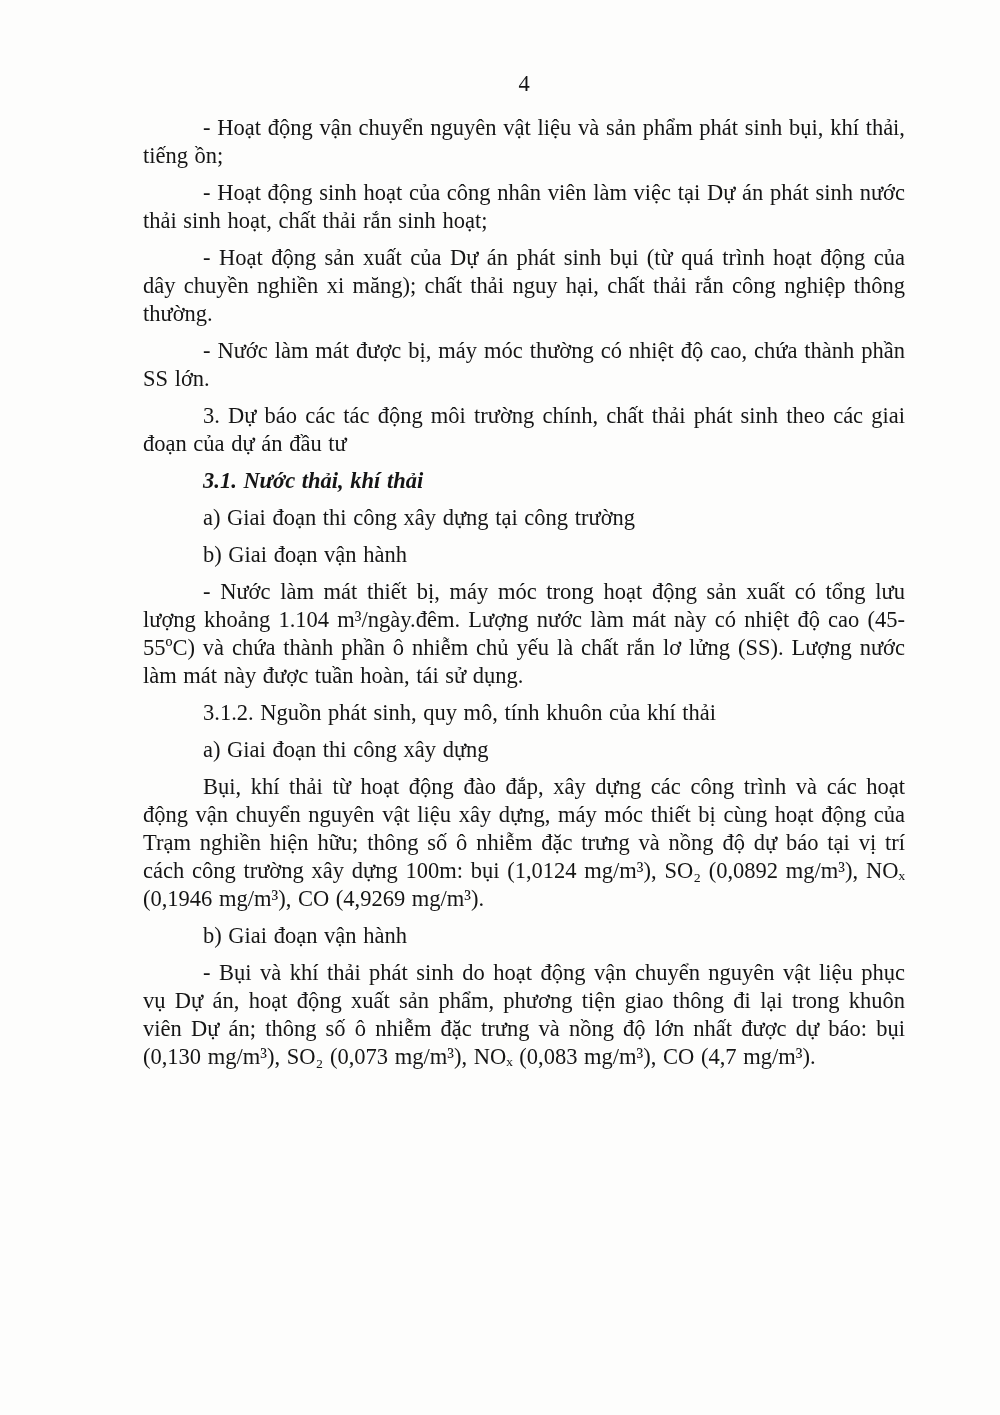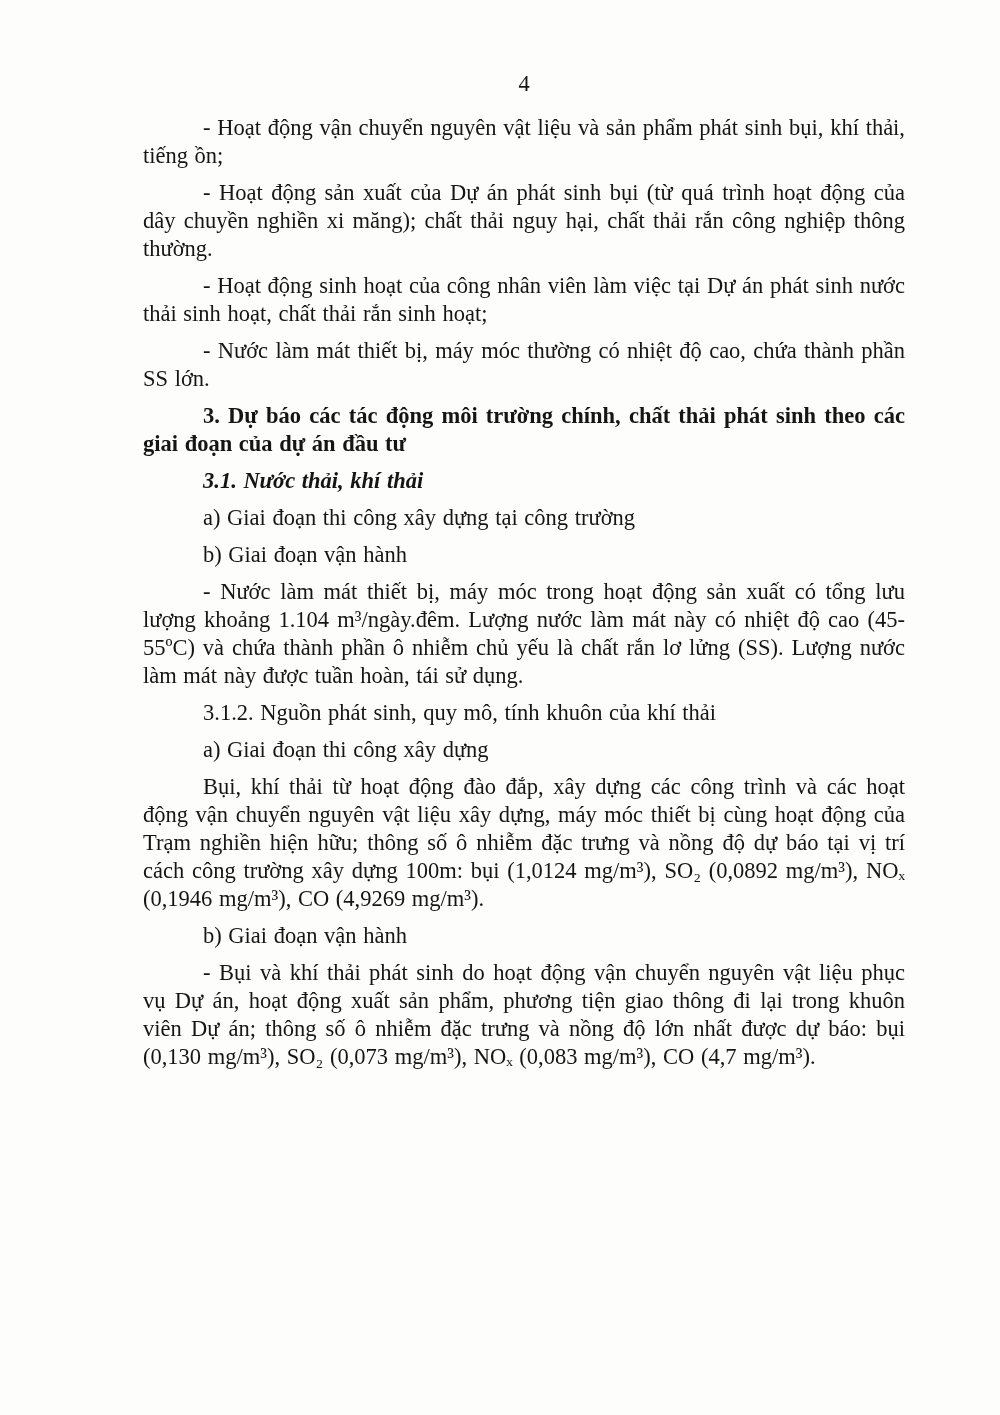--- a/index.html
+++ b/index.html
@@ -29,43 +29,43 @@
   .doc p {
     margin: 9px 0 0 0;
     text-align: justify;
     text-indent: 60px;
     word-spacing: 1px;
   }
   .doc p.first {
     margin-top: 16px;
   }
   .doc p.bold {
-    font-weight: bold;
+    font-weight: normal;
   }
   .doc p.bolditalic {
     font-weight: bold;
     font-style: italic;
   }
 </style>
 </head>
 <body>
 
 <div class="page">
 
   <div class="page-number">4</div>
 
   <div class="doc">
 
     <p class="first">- Hoạt động vận chuyển nguyên vật liệu và sản phẩm phát sinh bụi, khí thải, tiếng ồn;</p>
 
+    <p>- Hoạt động sinh hoạt của công nhân viên làm việc tại Dự án phát sinh nước thải sinh hoạt, chất thải rắn sinh hoạt;</p>
+
     <p>- Hoạt động sản xuất của Dự án phát sinh bụi (từ quá trình hoạt động của dây chuyền nghiền xi măng); chất thải nguy hại, chất thải rắn công nghiệp thông thường.</p>
 
-    <p>- Hoạt động sinh hoạt của công nhân viên làm việc tại Dự án phát sinh nước thải sinh hoạt, chất thải rắn sinh hoạt;</p>
-
-    <p>- Nước làm mát thiết bị, máy móc thường có nhiệt độ cao, chứa thành phần SS lớn.</p>
+    <p>- Nước làm mát được bị, máy móc thường có nhiệt độ cao, chứa thành phần SS lớn.</p>
 
     <p class="bold">3. Dự báo các tác động môi trường chính, chất thải phát sinh theo các giai đoạn của dự án đầu tư</p>
 
     <p class="bolditalic">3.1. Nước thải, khí thải</p>
 
 
     <p>a) Giai đoạn thi công xây dựng tại công trường</p>
 
 
     <p>b) Giai đoạn vận hành</p>

